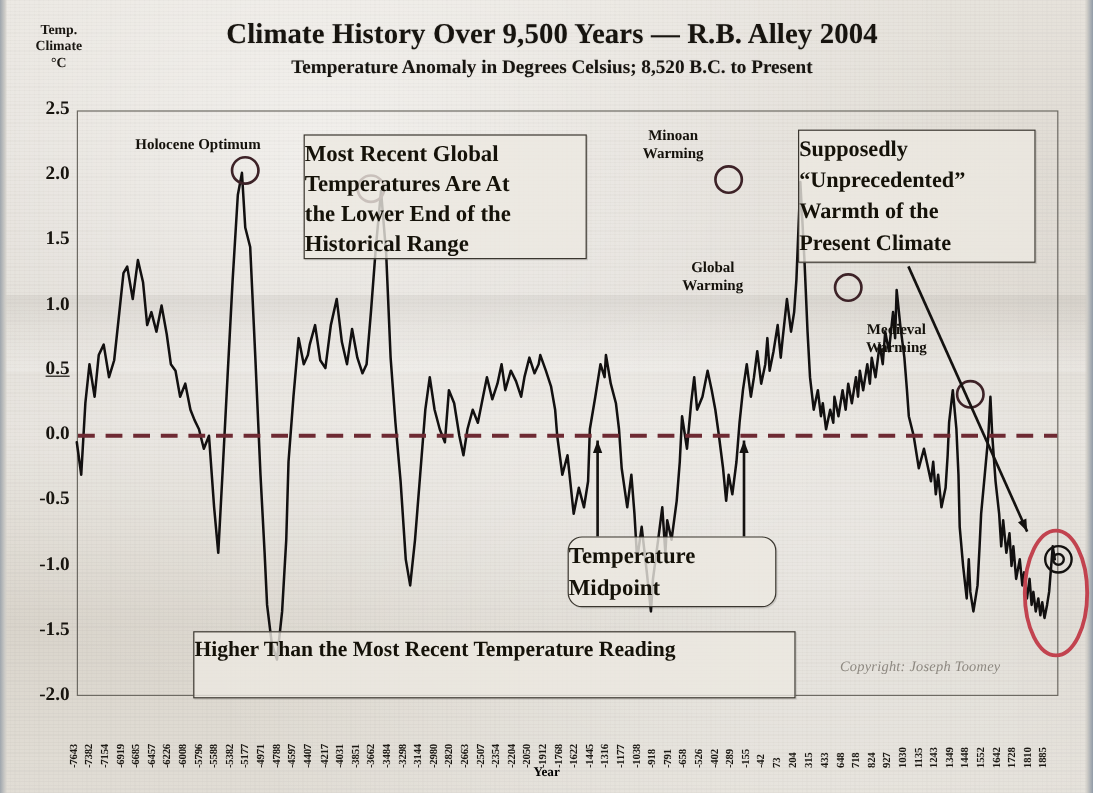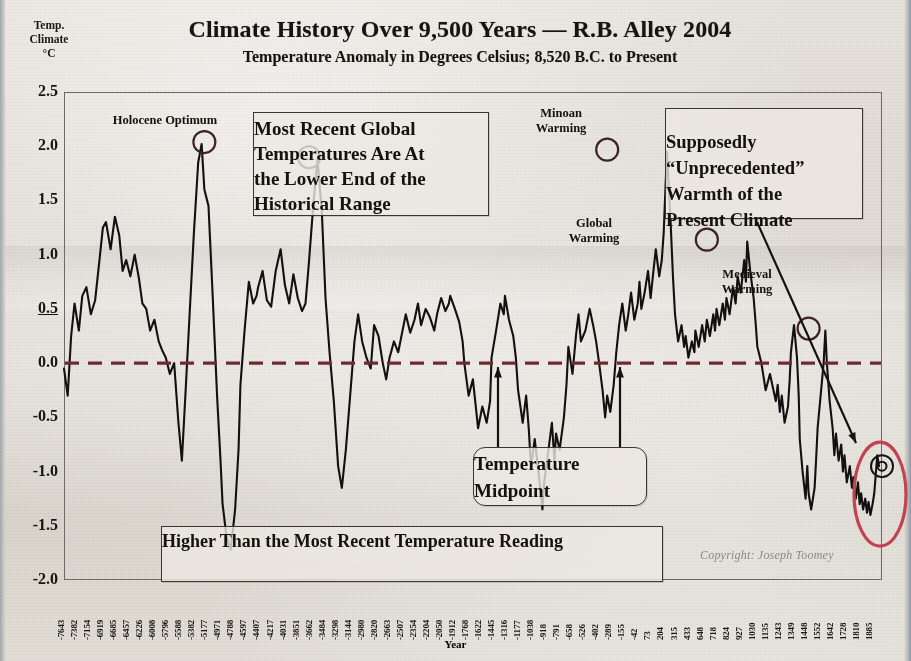--- a/index.html
+++ b/index.html
@@ -78,21 +78,21 @@
   }
   
   .box{
     position:absolute;box-sizing:border-box;
     border:1.5px solid #3a362f;
     background:rgba(236,232,225,.80);
     color:#151209;font-weight:bold;text-align:left;
     box-shadow:1px 1px 0 rgba(0,0,0,.12);
   }
   #box-lower{left:253px;top:112px;width:236px;height:104px;font-size:19px;line-height:25px;padding-top:3px;}
-  #box-unprec{left:665px;top:108px;width:198px;height:111px;font-size:18.5px;line-height:26px;padding-top:20px;}
+  #box-unprec{left:665px;top:108px;width:198px;height:111px;font-size:18.5px;line-height:26px;padding-top:3px;}
   #box-pct{left:161px;top:526px;width:502px;height:56px;font-size:18px;line-height:27px;padding-top:1px;}
   #box-mid{left:473px;top:447px;width:174px;height:59px;font-size:19px;line-height:27px;padding-top:2px;border-radius:12px;}
   
   .clabel{
     position:absolute;text-align:center;font-weight:bold;color:#14110b;
     line-height:15px;
   }
   #lab-holocene{left:90px;top:113px;width:150px;font-size:12.5px;}
   #lab-minoan{left:512px;top:106px;width:98px;font-size:12.5px;}
   #lab-roman{left:548px;top:216px;width:92px;font-size:12.5px;}

